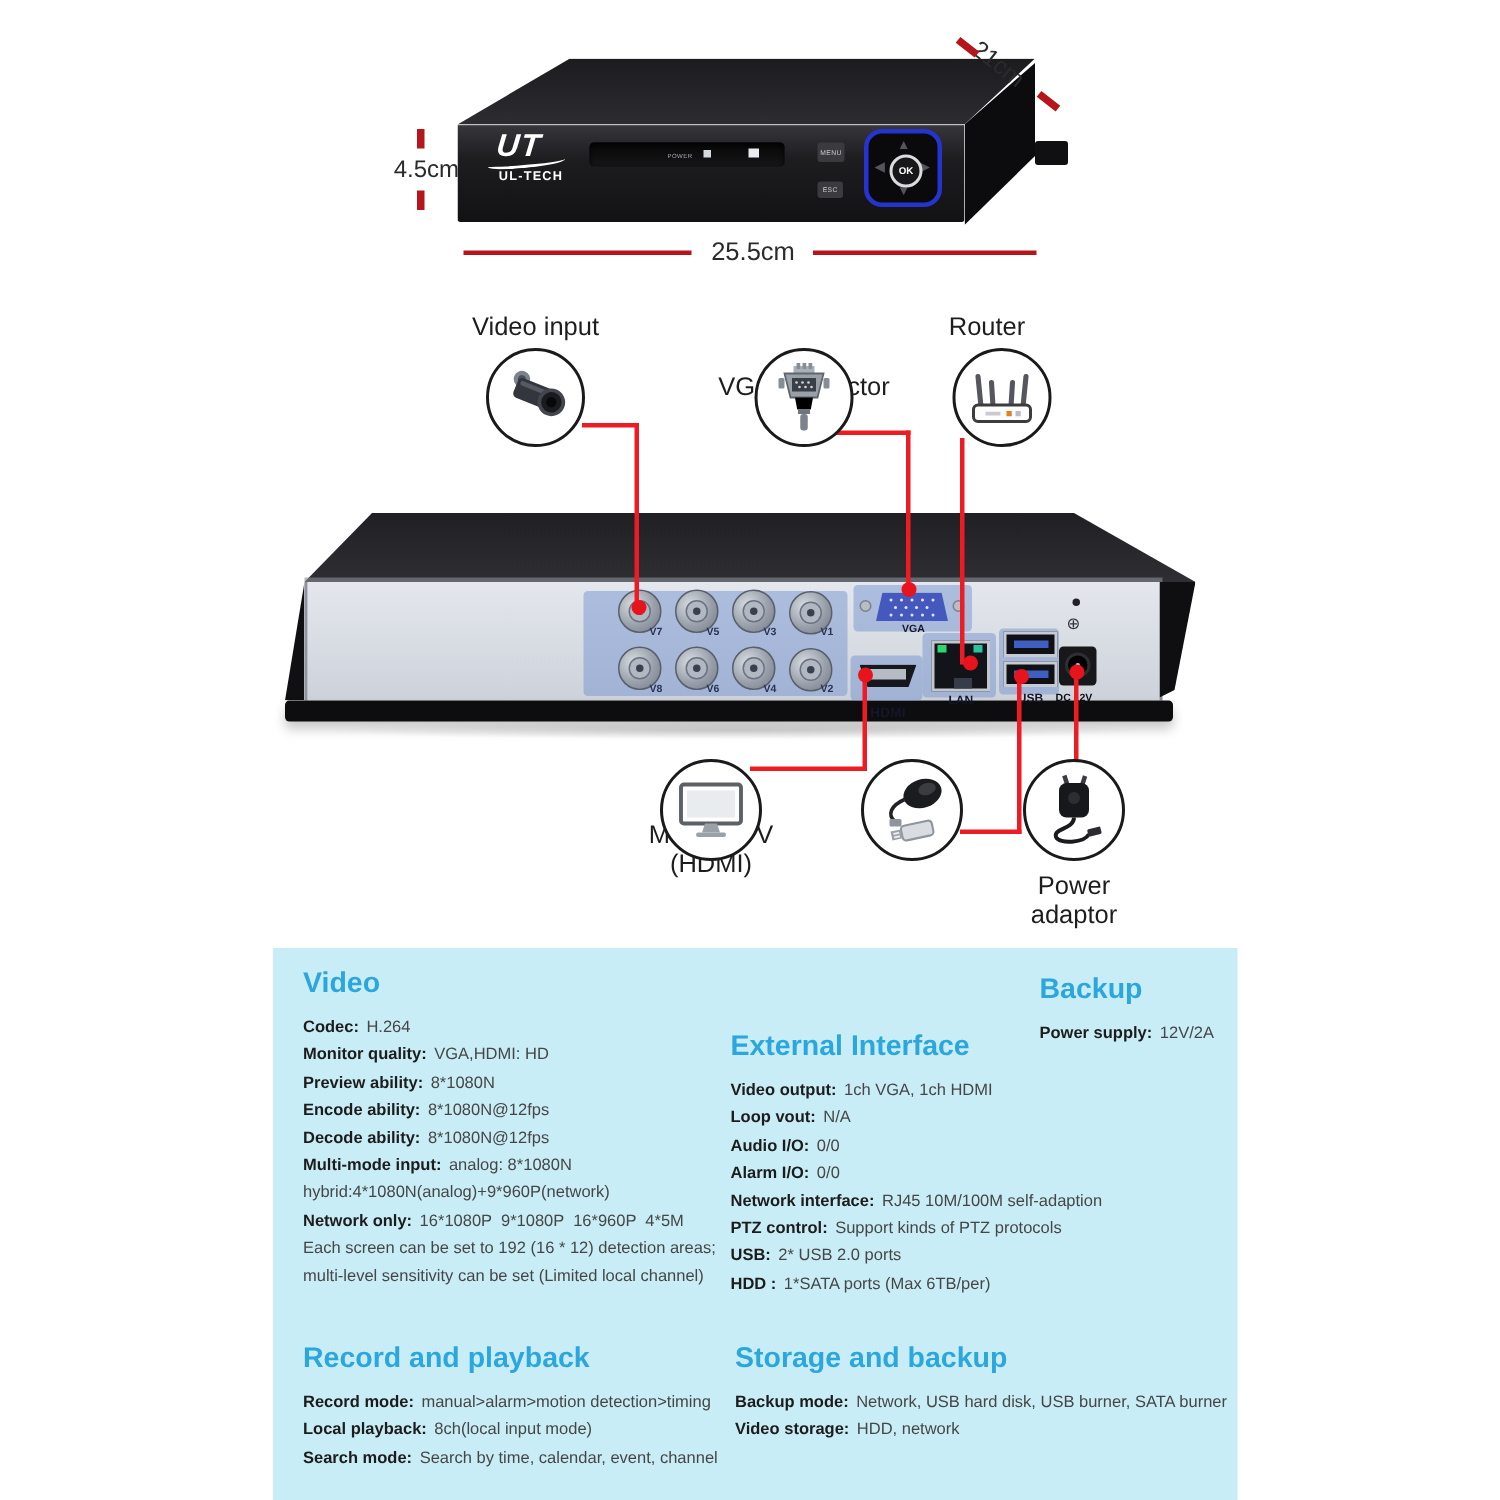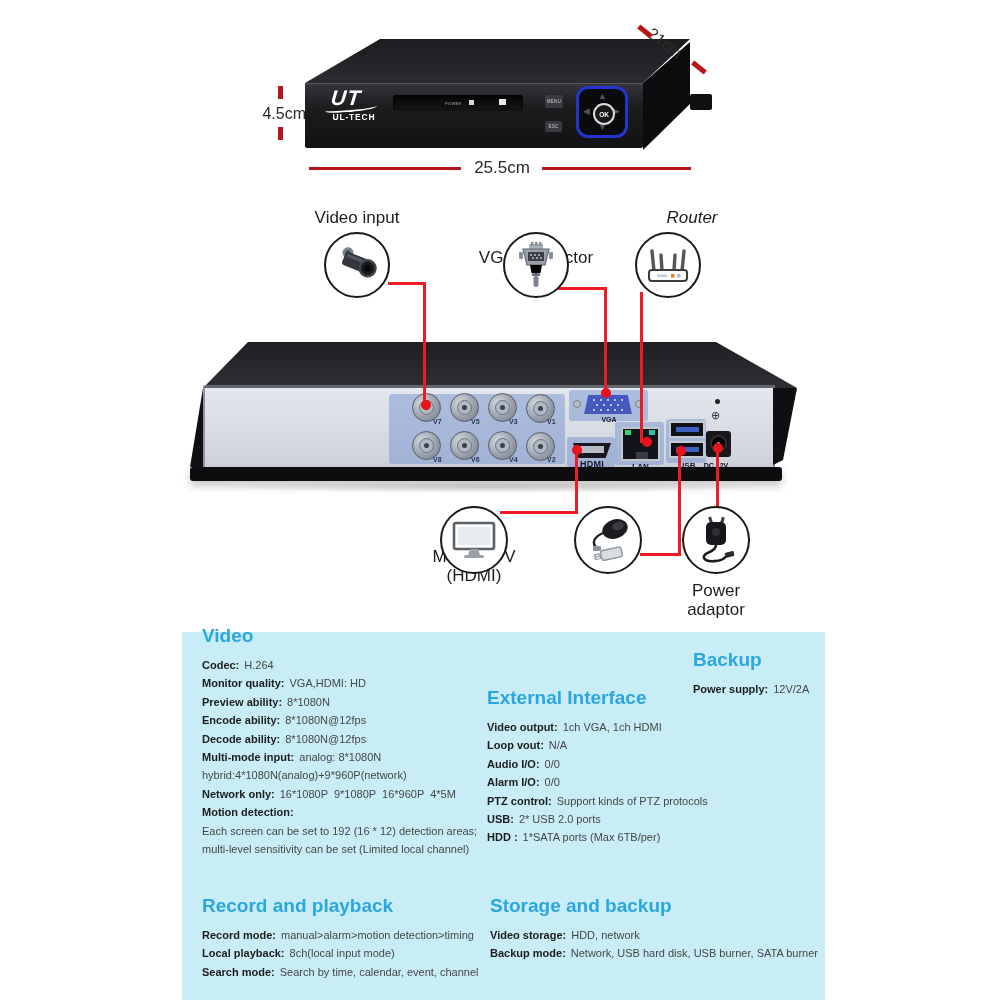--- a/index.html
+++ b/index.html
@@ -139,21 +139,21 @@
   <div class="dimtxt" style="left:644px;top:38px;width:50px;transform:rotate(38deg);">21cm</div>
   <div class="dim" style="left:637px;top:29px;width:16px;height:5px;transform:rotate(38deg);"></div>
   <div class="dim" style="left:691px;top:65px;width:16px;height:5px;transform:rotate(38deg);"></div>
 
   <div class="dim" style="left:309px;top:167px;width:152px;height:3px;"></div>
   <div class="dim" style="left:542px;top:167px;width:149px;height:3px;"></div>
   <div class="dimtxt" style="left:457px;top:158px;width:90px;text-align:center;font-size:17px;">25.5cm</div>
 
   <div class="clabel" style="left:287px;top:208px;width:140px;">Video input</div>
   <div class="clabel" style="left:466px;top:208px;width:140px;margin-top:40px;">VGA connector</div>
-  <div class="clabel" style="left:622px;top:208px;width:140px;font-style:italic;">Router</div>
+  <div class="clabel" style="left:588px;top:208px;width:140px;">Router</div>
 
   <div class="co co-top" style="left:324px;top:232px;">
     <svg class="iconsvg" width="46" height="42" viewBox="0 0 46 42">
       <g transform="rotate(22 23 21)">
         <circle cx="10" cy="13" r="5.5" fill="#7d838c"></circle>
         <circle cx="10" cy="13" r="2.6" fill="#4a4f58"></circle>
         <rect x="8" y="12" width="27" height="14" rx="3" fill="#33363c"></rect>
         <rect x="10" y="14" width="20" height="3" rx="1.5" fill="#555a64"></rect>
         <circle cx="34" cy="20" r="8" fill="#1a1b1e" stroke="#43464d" stroke-width="2.4"></circle>
         <circle cx="34" cy="20" r="3.4" fill="#07080a"></circle>
@@ -266,21 +266,21 @@
   <div class="screw" style="left:573px;top:400px;"></div>
   <div class="screw" style="left:635px;top:400px;"></div>
   <div class="vga-conn">
       <div class="vga-dots"></div>
     </div>
   <span class="plab2" style="left:598px;top:416px;width:22px;font-size:7px;">VGA</span>
 
   <div class="hdmi-port">
       <div class="hdmi-inner"></div>
     </div>
-  <span class="plab2" style="left:570px;top:459px;width:44px;font-size:9px;letter-spacing:0.2px;">HDMI</span>
+  <span class="plab2" style="left:570px;top:470px;width:44px;font-size:9px;letter-spacing:0.2px;">HDMI</span>
 
   <div class="lan-port">
     <span class="led" style="left:2px;top:1px;background:#2fd66e;"></span>
     <span class="led" style="left:26px;top:1px;background:#2bc39b;"></span>
     <span class="lan-tab"></span>
   </div>
   <span class="plab2" style="left:621px;top:462px;width:39px;font-size:8px;">LAN</span>
 
   <div class="usb-port" style="top:421px;">
       <div class="usb-t"></div>
@@ -348,44 +348,44 @@
     <div>Monitor/TV</div>
     <div>(HDMI)</div>
   </div>
   <div class="clabel" style="left:646px;top:581px;width:140px;">
     <div>Power</div>
     <div>adaptor</div>
   </div>
 
   <div class="panel"></div>
 
-  <div class="sec" style="left:202px;top:624px;width:285px;">
+  <div class="sec" style="left:202px;top:644px;width:285px;">
     <div class="heading">Video</div>
     <div class="rows">
       <div class="row"><span class="lb">Codec:</span><span class="vl">H.264</span></div>
       <div class="row"><span class="lb">Monitor quality:</span><span class="vl">VGA,HDMI: HD</span></div>
       <div class="row"><span class="lb">Preview ability:</span><span class="vl">8*1080N</span></div>
       <div class="row"><span class="lb">Encode ability:</span><span class="vl">8*1080N@12fps</span></div>
       <div class="row"><span class="lb">Decode ability:</span><span class="vl">8*1080N@12fps</span></div>
       <div class="row"><span class="lb">Multi-mode input:</span><span class="vl">analog: 8*1080N</span></div>
       <div class="row"><span class="lb"></span><span class="vl">hybrid:4*1080N(analog)+9*960P(network)</span></div>
       <div class="row"><span class="lb">Network only:</span><span class="vl">16*1080P  9*1080P  16*960P  4*5M</span></div>
-      <div class="row"><span class="lb">Motion detection:</span><span class="vl"></span></div>
       <div class="row"><span class="lb"></span><span class="vl">Each screen can be set to 192 (16 * 12) detection areas;</span></div>
       <div class="row"><span class="lb"></span><span class="vl">multi-level sensitivity can be set (Limited local channel)</span></div>
     </div>
   </div>
 
   <div class="sec" style="left:487px;top:646px;width:300px;margin-top:40px;">
     <div class="heading">External Interface</div>
     <div class="rows">
       <div class="row"><span class="lb">Video output:</span><span class="vl">1ch VGA, 1ch HDMI</span></div>
       <div class="row"><span class="lb">Loop vout:</span><span class="vl">N/A</span></div>
       <div class="row"><span class="lb">Audio I/O:</span><span class="vl">0/0</span></div>
       <div class="row"><span class="lb">Alarm I/O:</span><span class="vl">0/0</span></div>
+      <div class="row"><span class="lb">Network interface:</span><span class="vl">RJ45 10M/100M self-adaption</span></div>
       <div class="row"><span class="lb">PTZ control:</span><span class="vl">Support kinds of PTZ protocols</span></div>
       <div class="row"><span class="lb">USB:</span><span class="vl">2* USB 2.0 ports</span></div>
       <div class="row"><span class="lb">HDD :</span><span class="vl">1*SATA ports (Max 6TB/per)</span></div>
     </div>
   </div>
 
   <div class="sec" style="left:693px;top:648px;width:130px;">
     <div class="heading">Backup</div>
     <div class="rows">
       <div class="row"><span class="lb">Power supply:</span><span class="vl">12V/2A</span></div>
@@ -397,18 +397,18 @@
     <div class="rows">
       <div class="row"><span class="lb">Record mode:</span><span class="vl">manual&gt;alarm&gt;motion detection&gt;timing</span></div>
       <div class="row"><span class="lb">Local playback:</span><span class="vl">8ch(local input mode)</span></div>
       <div class="row"><span class="lb">Search mode:</span><span class="vl">Search by time, calendar, event, channel</span></div>
     </div>
   </div>
 
   <div class="sec" style="left:490px;top:894px;width:340px;">
     <div class="heading">Storage and backup</div>
     <div class="rows">
+      <div class="row"><span class="lb">Backup mode:</span><span class="vl">Network, USB hard disk, USB burner, SATA burner</span></div>
       <div class="row"><span class="lb">Video storage:</span><span class="vl">HDD, network</span></div>
-      <div class="row"><span class="lb">Backup mode:</span><span class="vl">Network, USB hard disk, USB burner, SATA burner</span></div>
     </div>
   </div>
 
 </div>
 
 </body></html>

